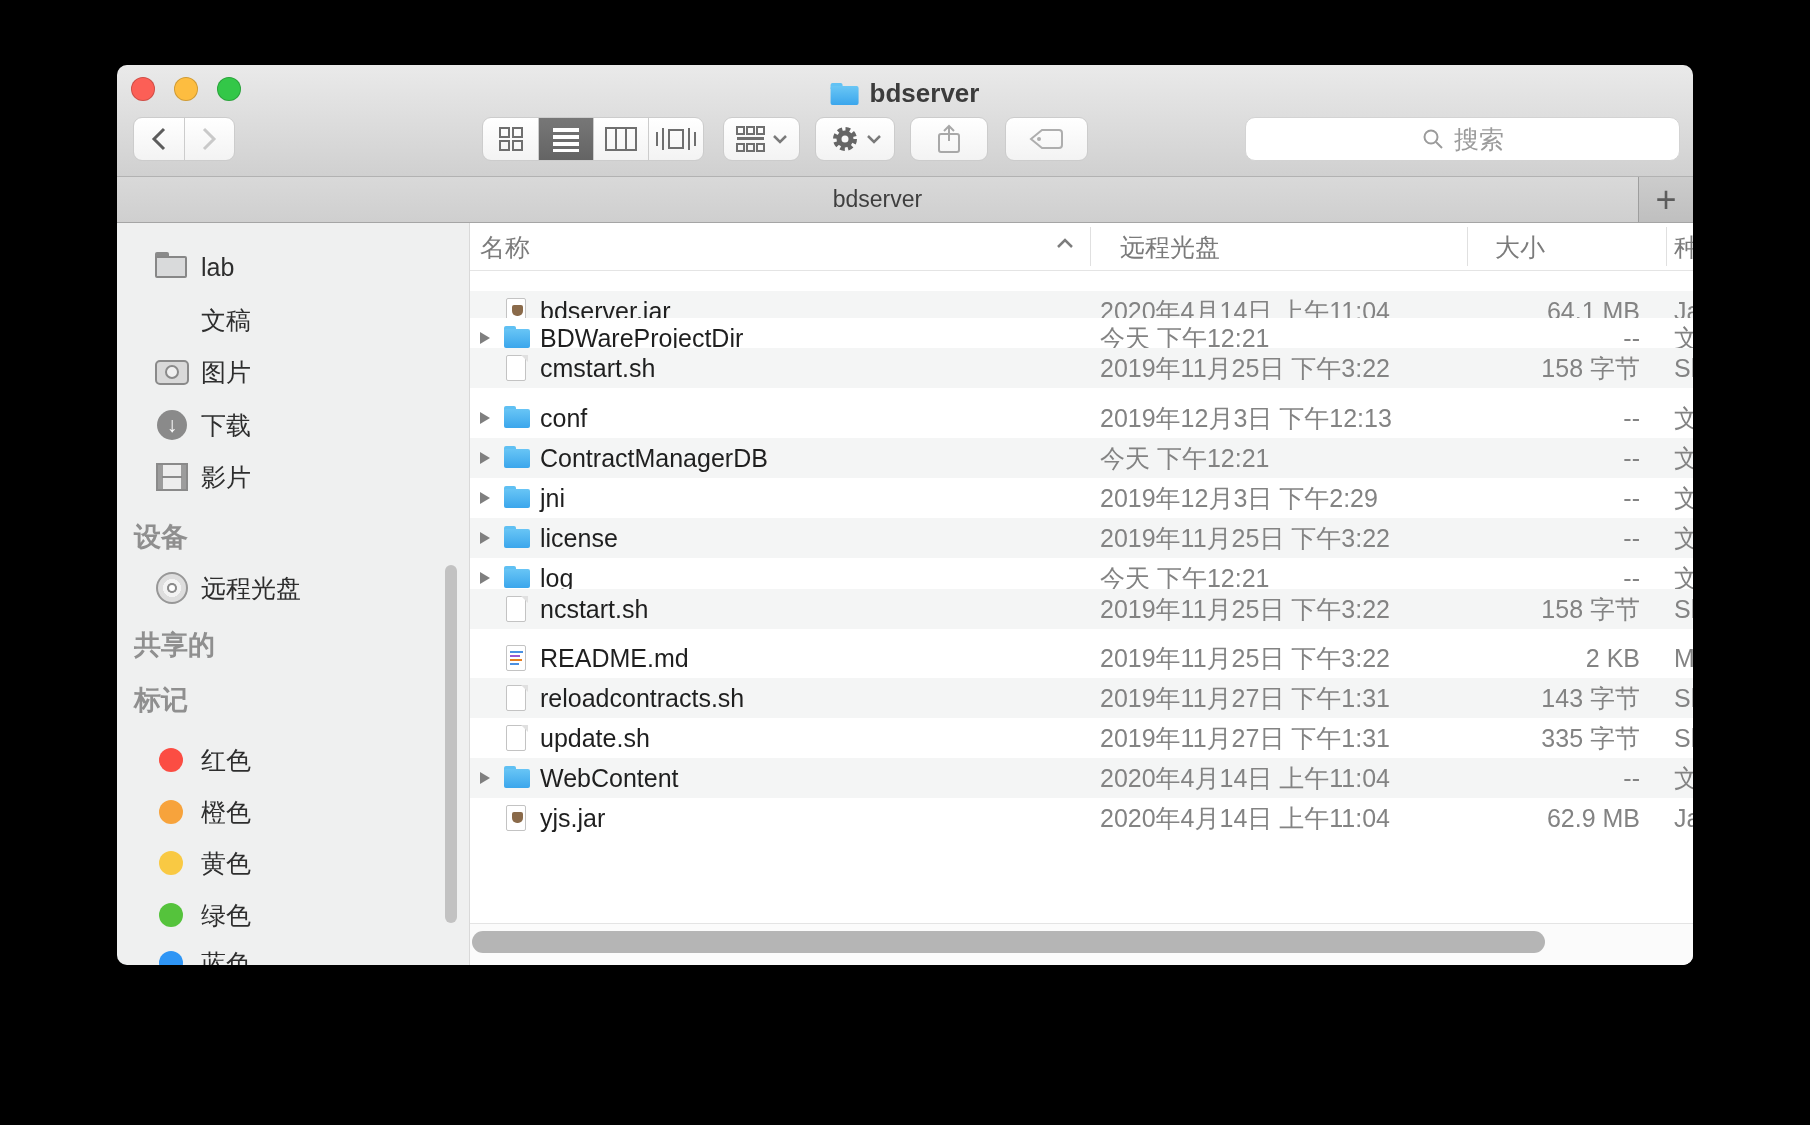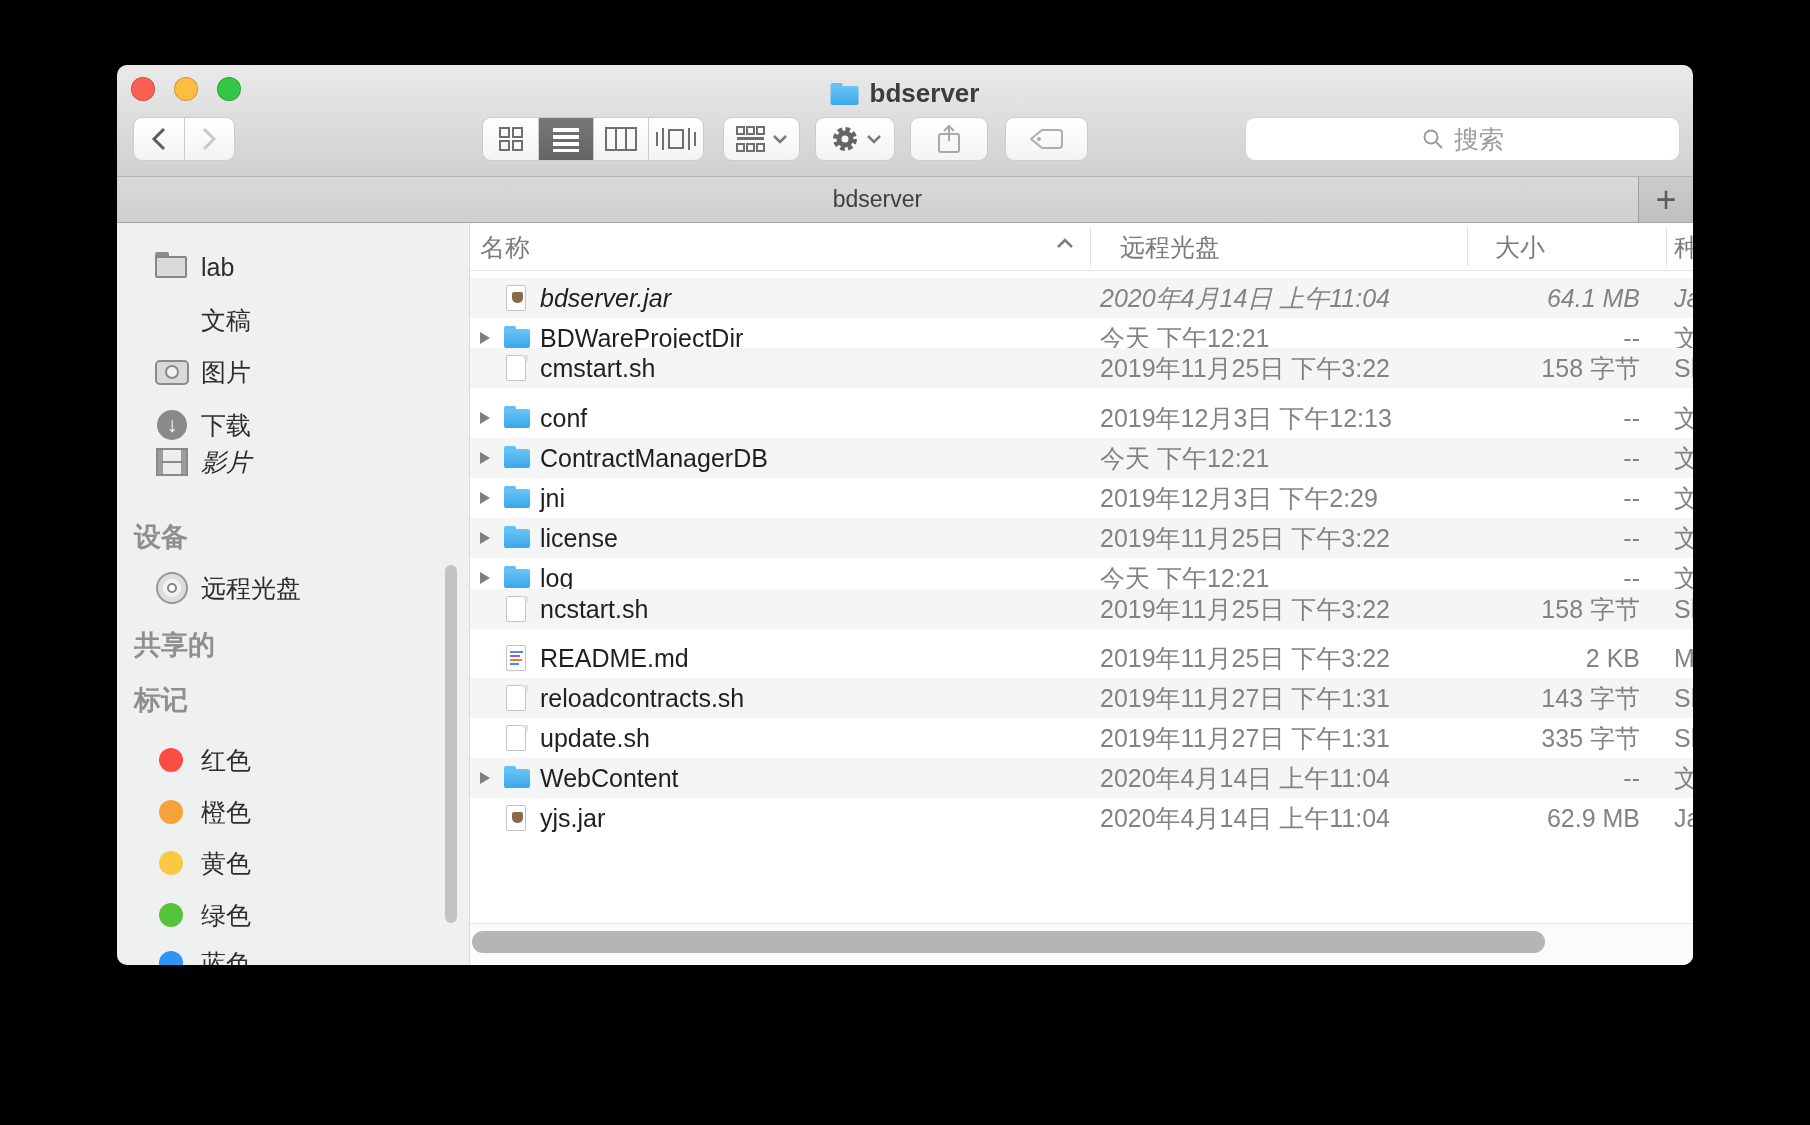--- a/index.html
+++ b/index.html
@@ -274,21 +274,21 @@
           <span class="sb-label">文稿</span>
         </div>
         <div class="sb-row" style="top: 131px;">
           <span class="sic sic-camera"></span>
           <span class="sb-label">图片</span>
         </div>
         <div class="sb-row" style="top: 184px;">
           <span class="sic sic-download"></span>
           <span class="sb-label">下载</span>
         </div>
-        <div class="sb-row" style="top: 221px; font-style: italic;">
+        <div class="sb-row" style="top: 236px;">
           <span class="sic sic-film"></span>
           <span class="sb-label">影片</span>
         </div>
         <div class="sb-row" style="top: 347px;">
           <span class="sic sic-disc"></span>
           <span class="sb-label">远程光盘</span>
         </div>
         <div class="sb-row" style="top: 519px;">
           <span class="tag-dot" style="background: rgb(251, 77, 67);"></span>
           <span class="sb-label">红色</span>
@@ -320,21 +320,21 @@
         <polyline points="2,9 9,2 16,9" fill="none" stroke="#7d7d7d" stroke-width="2.5"></polyline>
       </svg>
       <span class="col-divider cd-1"></span>
       <span class="col-label hl-date">远程光盘</span>
       <span class="col-divider cd-2"></span>
       <span class="col-label hl-size">大小</span>
       <span class="col-divider cd-3"></span>
       <span class="col-label hl-kind">种类</span>
     </div>
     <div id="file-list">
-        <div class="frow odd" style="top: 55px; font-style: italic;">
+        <div class="frow odd" style="top: 68px;">
 
     <span class="fic fic-jar"></span>
     <span class="fname">bdserver.jar</span>
     <span class="fdate">2020年4月14日 上午11:04</span>
     <span class="fsize">64.1 MB</span>
     <span class="fkind">Ja</span>
   </div>
         <div class="frow even expandable" style="top: 95px;">
     <span class="disclosure"></span>
     <span class="fic fic-folder"></span>

